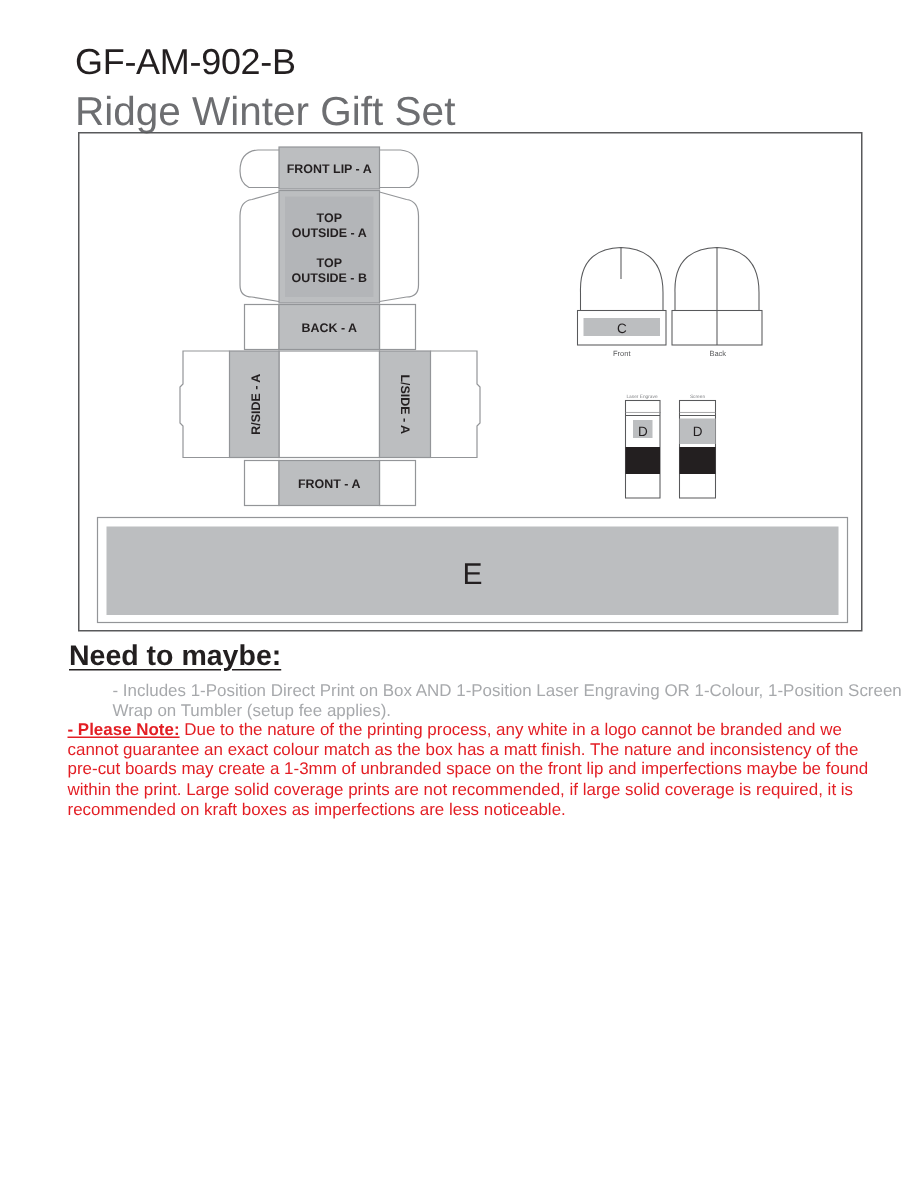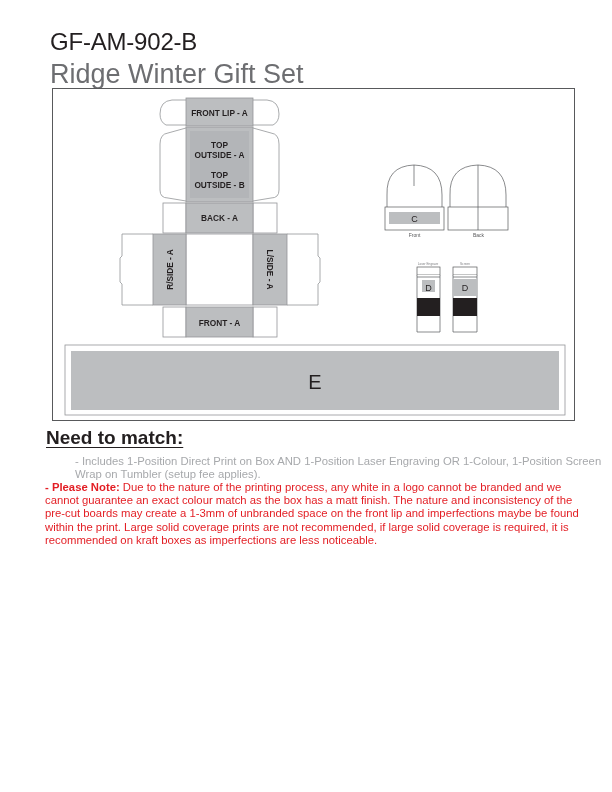--- a/index.html
+++ b/index.html
@@ -10,21 +10,21 @@
   .product-name { position: absolute; left: 50px; top: 59px; font-size: 27px; color: #6d6e71; }
   .frame { position: absolute; left: 52px; top: 88px; width: 523px; height: 333px;
            border: 1.5px solid #58595b; box-sizing: border-box; }
   svg.art { position: absolute; left: 0; top: 0; }
   .need-title { position: absolute; left: 46px; top: 427px; font-size: 19px; font-weight: bold;
                 color: #231f20; text-decoration: underline; text-underline-offset: 3px; }
   .includes { position: absolute; left: 45px; top: 455px; width: 545px; font-size: 11.3px;
               line-height: 13px; color: #a7a9ac; margin-left: 30px; }
   .note { position: absolute; left: 45px; top: 481px; width: 545px; font-size: 11.3px;
           line-height: 13.2px; color: #e31e24; }
-  .note b { font-weight: bold; }
+  .note b { font-weight: bold; text-decoration: underline; }
 </style>
 </head>
 <body>
 
 <div class="product-code">GF-AM-902-B</div>
 <div class="product-name">Ridge Winter Gift Set</div>
 
 <div class="frame"></div>
 
 <svg class="art" width="612" height="430" viewBox="0 0 612 430" font-family="Liberation Sans, sans-serif">
@@ -105,15 +105,15 @@
     <rect x="453" y="279" width="24" height="17" fill="#bcbec0" stroke="none"></rect>
     <rect x="453" y="298" width="24" height="18" fill="#231f20" stroke="none"></rect>
   </g>
   <text x="465" y="290.5" font-size="9" fill="#231f20" text-anchor="middle">D</text>
 
   <rect x="65" y="345" width="500" height="70" fill="#ffffff" stroke="#939598" stroke-width="0.8"></rect>
   <rect x="71" y="351" width="488" height="59" fill="#bcbec0"></rect>
   <text x="315" y="389" font-size="20" fill="#231f20" text-anchor="middle">E</text>
 </svg>
 
-<div class="need-title">Need to match:</div>
+<div class="need-title">Need to maybe:</div>
 <div class="includes">- Includes 1-Position Direct Print on Box AND 1-Position Laser Engraving OR 1-Colour, 1-Position Screen Wrap on Tumbler (setup fee applies).</div>
 <div class="note"><b>- Please Note:</b><span> Due to the nature of the printing process, any white in a logo cannot be branded and we cannot guarantee an exact colour match as the box has a matt finish. The nature and inconsistency of the pre-cut boards may create a 1-3mm of unbranded space on the front lip and imperfections maybe be found within the print. Large solid coverage prints are not recommended, if large solid coverage is required, it is recommended on kraft boxes as imperfections are less noticeable.</span></div>
 
 </body></html>

